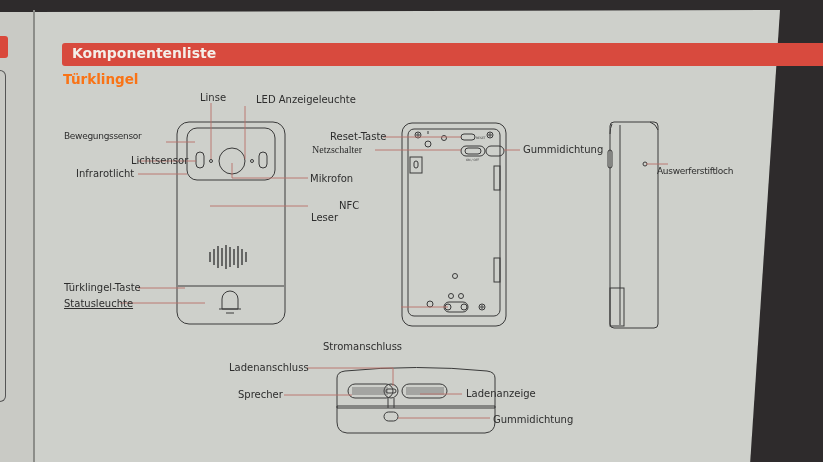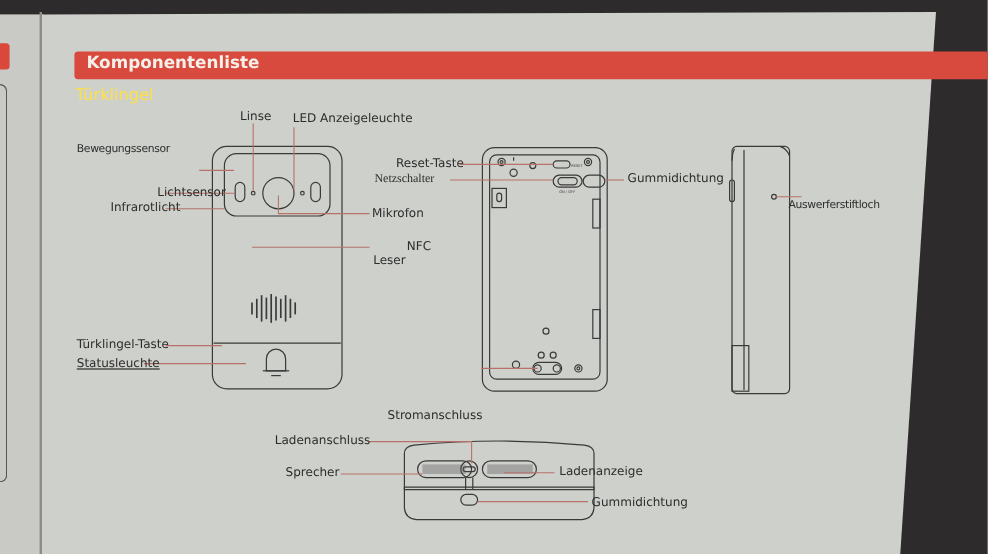--- a/index.html
+++ b/index.html
@@ -4,21 +4,21 @@
 <style>
   html,body{margin:0;padding:0;}
   body{width:823px;height:462px;overflow:hidden;background:#2e2b2c;position:relative;font-family:"DejaVu Sans","Liberation Sans",sans-serif;}
   .page-left{position:absolute;left:0;top:12px;width:36px;height:450px;background:#c9cac5;}
   .page-left .tab{position:absolute;left:0;top:24px;width:8px;height:22px;background:#d9483b;border-radius:0 3px 3px 0;}
   .page-left .edge{position:absolute;left:0;top:58px;width:5px;height:330px;border:1px solid #555;border-left:none;border-radius:0 6px 6px 0;}
   .page{position:absolute;left:35px;top:10px;width:745px;height:452px;background:#ced0cb;clip-path:polygon(0 2px,100% 0,96% 100%,0 100%);}
   .spine{position:absolute;left:33px;top:10px;width:2px;height:452px;background:#8c8d89;}
   .banner{position:absolute;left:62px;top:43px;width:796px;height:23px;background:#d84a3e;border-radius:3px;}
   .banner span{position:absolute;left:10px;top:2px;color:#f4efe9;font-weight:bold;font-size:14px;}
-  .subtitle{position:absolute;left:63px;top:71px;color:#fde047;font-weight:normal;font-size:13.5px;}
+  .subtitle{position:absolute;left:63px;top:71px;color:#f97316;font-weight:bold;font-size:13.5px;}
   .lbl{position:absolute;font-size:10px;color:#2d2d2d;white-space:nowrap;line-height:12px;}
   .lbl.sm{font-size:9px;letter-spacing:-0.3px;}
   svg.diagram{position:absolute;left:0;top:0;}
 </style>
 </head>
 <body>
 
 <div class="page-left">
   <div class="tab"></div>
   <div class="edge"></div>
@@ -134,24 +134,24 @@
     <line x1="420" y1="394" x2="462" y2="394"></line>
     <line x1="398" y1="418" x2="490" y2="418"></line>
   </g>
   <g fill="#3a3a3a" font-size="3" font-family="DejaVu Sans, sans-serif">
     <text x="476" y="139">RESET</text>
     <text x="466" y="161">ON / OFF</text>
   </g>
 </svg>
 
 <div class="lbl" style="left:200px;top:92px;">Linse</div>
-<div class="lbl" style="left:244px;top:94px;">LED Anzeigeleuchte</div>
-<div class="lbl sm" style="left:64px;top:119px;">Bewegungssensor</div>
+<div class="lbl" style="left:256px;top:94px;">LED Anzeigeleuchte</div>
+<div class="lbl sm" style="left:64px;top:130px;">Bewegungssensor</div>
 <div class="lbl" style="left:83px;top:155px;margin-left:48px;">Lichtsensor</div>
-<div class="lbl" style="left:92px;top:168px;">Infrarotlicht</div>
+<div class="lbl" style="left:76px;top:168px;">Infrarotlicht</div>
 <div class="lbl" style="left:310px;top:173px;">Mikrofon</div>
 <div class="lbl" style="left:311px;top:200px;margin-left:28px;">NFC</div>
 <div class="lbl" style="left:311px;top:212px;">Leser</div>
 <div class="lbl" style="left:64px;top:282px;">Türklingel-Taste</div>
 <div class="lbl" style="left:64px;top:298px;text-decoration:underline;">Statusleuchte</div>
 
 <div class="lbl" style="left:330px;top:131px;">Reset-Taste</div>
 <div class="lbl" style="left:312px;top:144px;font-family:Liberation Serif, serif;">Netzschalter</div>
 <div class="lbl" style="left:523px;top:144px;">Gummidichtung</div>
 <div class="lbl" style="left:323px;top:301px;margin-top:40px;">Stromanschluss</div>

